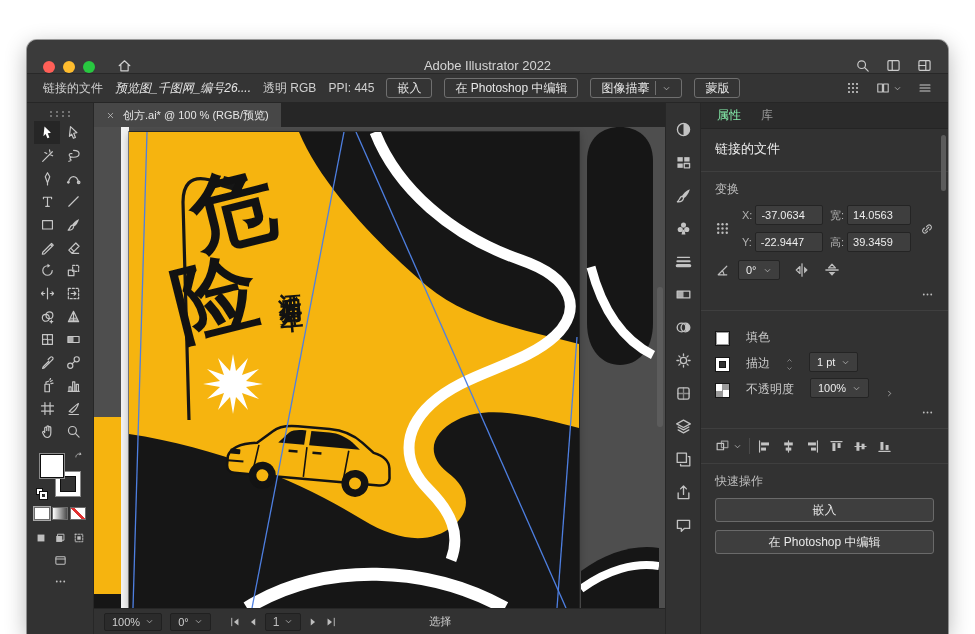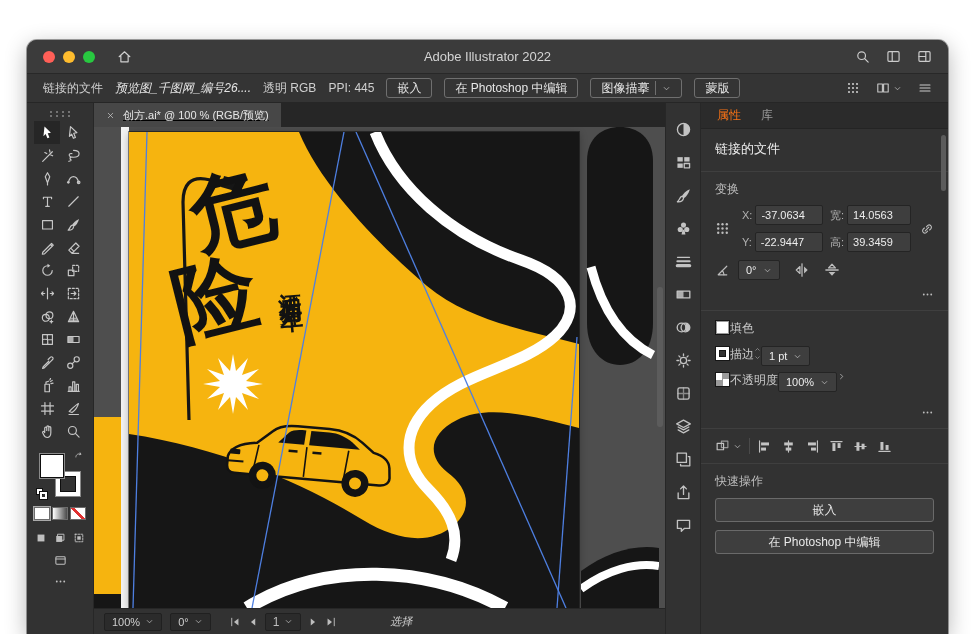--- a/index.html
+++ b/index.html
@@ -8,21 +8,21 @@
   .icon { display: inline-flex; line-height: 0; }
   .icon svg { width: 1em; height: 1em; display: block; }
 
   .window { position: absolute; left: 27px; top: 40px; width: 921px; height: 594px;
     background: #323232; border-radius: 10px 10px 0 0; overflow: hidden;
     box-shadow: 0 0 0 1px rgba(0,0,0,.35), 0 6px 22px rgba(0,0,0,.3);
     display: flex; flex-direction: column; }
 
   
   .titlebar { height: 34px; flex: 0 0 34px; background: #3b3b3b; border-bottom: 1px solid #282828;
-    display: flex; align-items: center; padding: 0 16px; position: relative; }
+    display: flex; align-items: flex-end; padding: 0 16px; position: relative; }
   .traffic { display: flex; gap: 8px; z-index: 2; }
   .dot { width: 12px; height: 12px; border-radius: 50%; }
   .dot.r { background: #FF5F57; } .dot.y { background: #FEBC2E; } .dot.g { background: #28C840; }
   .tb-home { margin-left: 22px; color: #cfcfcf; font-size: 15px; z-index: 2; }
   .tb-title { position: absolute; left: 0; right: 0; text-align: center; color: #d4d4d4; font-size: 13px; }
   .tb-right { margin-left: auto; display: flex; gap: 16px; color: #cbcbcb; font-size: 15px; z-index: 2; }
 
   
   .controlbar { height: 29px; flex: 0 0 29px; background: #343434; border-bottom: 1px solid #262626;
     display: flex; align-items: center; gap: 12px; padding: 0 16px; font-size: 12px; color: #cfcfcf; white-space: nowrap; }
@@ -59,21 +59,21 @@
   .cgn .cell { width: 16px; height: 13px; border: 1px solid #6d6d6d; background: #323232; }
   .cgn .c-fill { background: #fff; box-shadow: 0 0 0 1px #aaa; }
   .cgn .c-grad { background: linear-gradient(90deg, #ffffff, #4a4a4a); }
   .cgn .c-none { background: linear-gradient(45deg, #ffffff 42%, #e03131 42%, #e03131 58%, #ffffff 58%); }
   .dmrow { display: flex; gap: 3px; margin-top: 10px; color: #c0c0c0; font-size: 12px; }
   .dmrow .dm { width: 16px; height: 15px; display: flex; align-items: center; justify-content: center; }
   .tb-bottom { margin-top: 9px; color: #c0c0c0; font-size: 13px; display: flex; flex-direction: column; align-items: center; gap: 8px; }
 
   
   .canvascol { flex: 1; min-width: 0; display: flex; flex-direction: column; background: #4e4e4e; }
-  .tabbar { height: 24px; flex: 0 0 24px; background: #262626; display: flex; text-decoration: underline; }
+  .tabbar { height: 24px; flex: 0 0 24px; background: #262626; display: flex; }
   .doctab { height: 24px; background: #474747; display: flex; align-items: center; gap: 8px;
     padding: 0 12px; font-size: 11px; color: #e6e6e6; }
   .doctab .icon { font-size: 9px; color: #cbcbcb; }
   .canvas { flex: 1; position: relative; overflow: hidden; }
 
   .pb-yellow { position: absolute; left: 0; top: 290px; bottom: 0; width: 27px; background: #F6B40F; }
   .pb-yellow::after { content:""; position: absolute; left: 0; right: 0; bottom: 0; height: 14px; background: #161616; }
   .pb-white { position: absolute; left: 27px; top: 0; bottom: 0; width: 8px; background: #f3f3f3; }
   .pb-blob { position: absolute; left: 487px; top: 0; width: 78px; height: 238px; }
   .pb-wedge { position: absolute; left: 487px; top: 412px; width: 78px; height: 70px; }
@@ -88,52 +88,52 @@
   .pc2 { left: 44px; top: 124px; }
   .poster-slogan { position: absolute; z-index: 2; left: 146px; top: 142px; font-size: 23px; font-weight: 800;
     color: #121212; writing-mode: vertical-rl; text-orientation: upright; letter-spacing: 4px; transform: rotate(-5deg); }
   .vscroll { position: absolute; right: 2px; top: 160px; width: 6px; height: 140px; background: #606060; border-radius: 3px; opacity: .8; }
 
   .statusbar { height: 26px; flex: 0 0 26px; background: #323232; border-top: 1px solid #262626;
     display: flex; align-items: center; gap: 8px; padding: 0 10px; font-size: 11px; color: #cfcfcf; }
   .sb-ctl { display: flex; align-items: center; gap: 5px; background: #2b2b2b; border: 1px solid #202020;
     border-radius: 2px; height: 18px; padding: 0 7px; }
   .sb-nav { display: flex; align-items: center; gap: 6px; color: #bdbdbd; font-size: 12px; margin-left: 10px; }
-  .sb-mode { margin-left: 45px; color: #d2d2d2; font-style: italic; }
+  .sb-mode { margin-left: 84px; color: #d2d2d2; }
 
   
   .panelstrip { width: 36px; flex: 0 0 36px; background: #323232; border-left: 1px solid #272727;
     border-right: 1px solid #272727; display: flex; flex-direction: column; align-items: center; padding-top: 10px; }
   .strip-icon { width: 36px; height: 33px; display: flex; align-items: center; justify-content: center;
     color: #c3c3c3; font-size: 17px; }
 
   
   .props { width: 247px; flex: 0 0 247px; background: #323232; display: flex; flex-direction: column;
     font-size: 12px; color: #c9c9c9; position: relative; overflow: hidden; }
   .props-tabs { height: 26px; flex: 0 0 26px; background: #2b2b2b; border-bottom: 1px solid #242424;
     display: flex; align-items: center; gap: 20px; padding: 0 16px; }
-  .ptab { color: #9c9c9c; } .ptab.active { color: #f97316; }
+  .ptab { color: #9c9c9c; } .ptab.active { color: #86efac; }
   .sec { padding: 9px 14px; border-bottom: 1px solid #3f3f3f; }
   .sec-title { font-size: 13px; color: #ebebeb; padding: 2px 0 4px; }
   .sub-title { font-size: 12px; color: #bdbdbd; margin-bottom: 7px; }
   .tgrid { display: grid; grid-template-columns: 20px 1fr 1fr 16px; gap: 7px 7px; align-items: center; }
   .refpt { color: #bdbdbd; font-size: 15px; grid-row: span 2; }
   .chain { color: #bdbdbd; font-size: 14px; grid-row: span 2; justify-self: end; }
   .tfield { display: flex; align-items: center; gap: 3px; }
   .tfield label { color: #b2b2b2; font-size: 11px; flex: 0 0 auto; }
   .tbox { background: #3e3e3e; border: 1px solid #242424; border-radius: 2px; height: 20px; flex: 1;
     display: flex; align-items: center; padding: 0 5px; font-size: 11px; color: #ededed; min-width: 0;
     overflow: hidden; white-space: nowrap; }
   .angle-row { display: flex; align-items: center; gap: 8px; margin-top: 8px; color: #bdbdbd; }
   .angle-row .aicon { font-size: 15px; }
   .selbox { background: #3e3e3e; border: 1px solid #242424; border-radius: 2px; height: 20px;
     display: inline-flex; align-items: center; gap: 6px; padding: 0 7px; color: #ededed; font-size: 11px; }
   .fliph, .flipv { font-size: 16px; color: #bdbdbd; margin-left: 6px; }
   .more-row { display: flex; justify-content: flex-end; margin-top: 8px; color: #bdbdbd; font-size: 13px; }
-  .ap-row { display: flex; align-items: flex-start; gap: 0; height: 26px; }
+  .ap-row { display: flex; align-items: flex-end; gap: 16px; height: 26px; }
   .sw-fill { width: 15px; height: 15px; background: #fff; border: 1px solid #161616; box-shadow: inset 0 0 0 1px #9a9a9a; }
   .sw-stroke { width: 15px; height: 15px; background: #fff; border: 1px solid #161616; position: relative; }
   .sw-stroke::after { content:""; position: absolute; inset: 3px; background: #323232; border: 1px solid #161616; }
   .sw-opacity { width: 15px; height: 15px; border: 1px solid #161616;
     background: conic-gradient(#9a9a9a 0 25%, #ffffff 0 50%, #9a9a9a 0 75%, #ffffff 0); }
   .stepper { display: inline-flex; flex-direction: column; justify-content: center; gap: 1px; color: #bdbdbd; }
   .stepper .icon { font-size: 7px; }
   .fx { font-style: italic; color: #d0d0d0; font-size: 13px; padding: 2px 0; font-family: "Liberation Serif", "DejaVu Serif", serif; }
   .al-row { display: flex; align-items: center; gap: 7px; }
   .al-dd { display: inline-flex; align-items: center; gap: 3px; color: #c3c3c3; font-size: 15px; }

